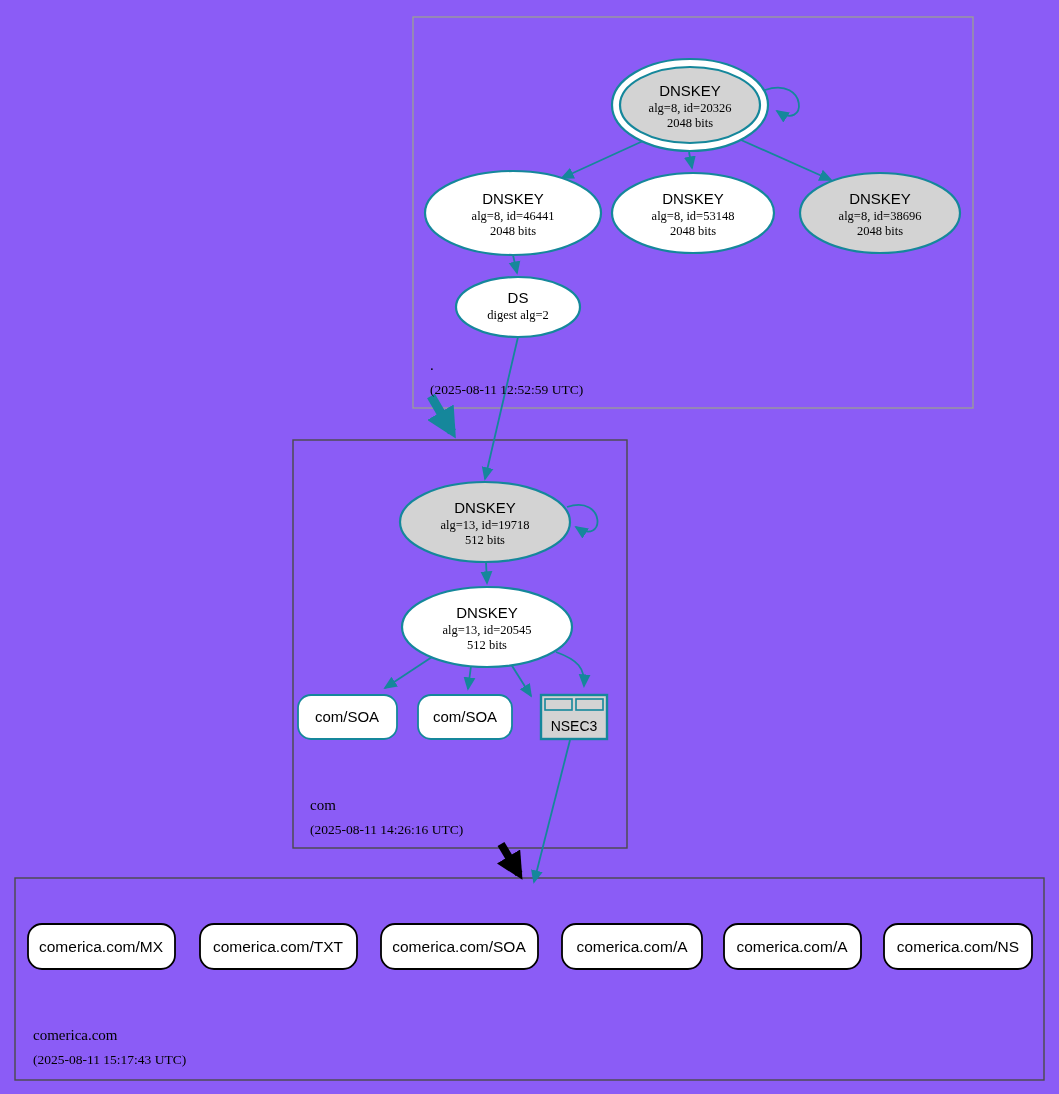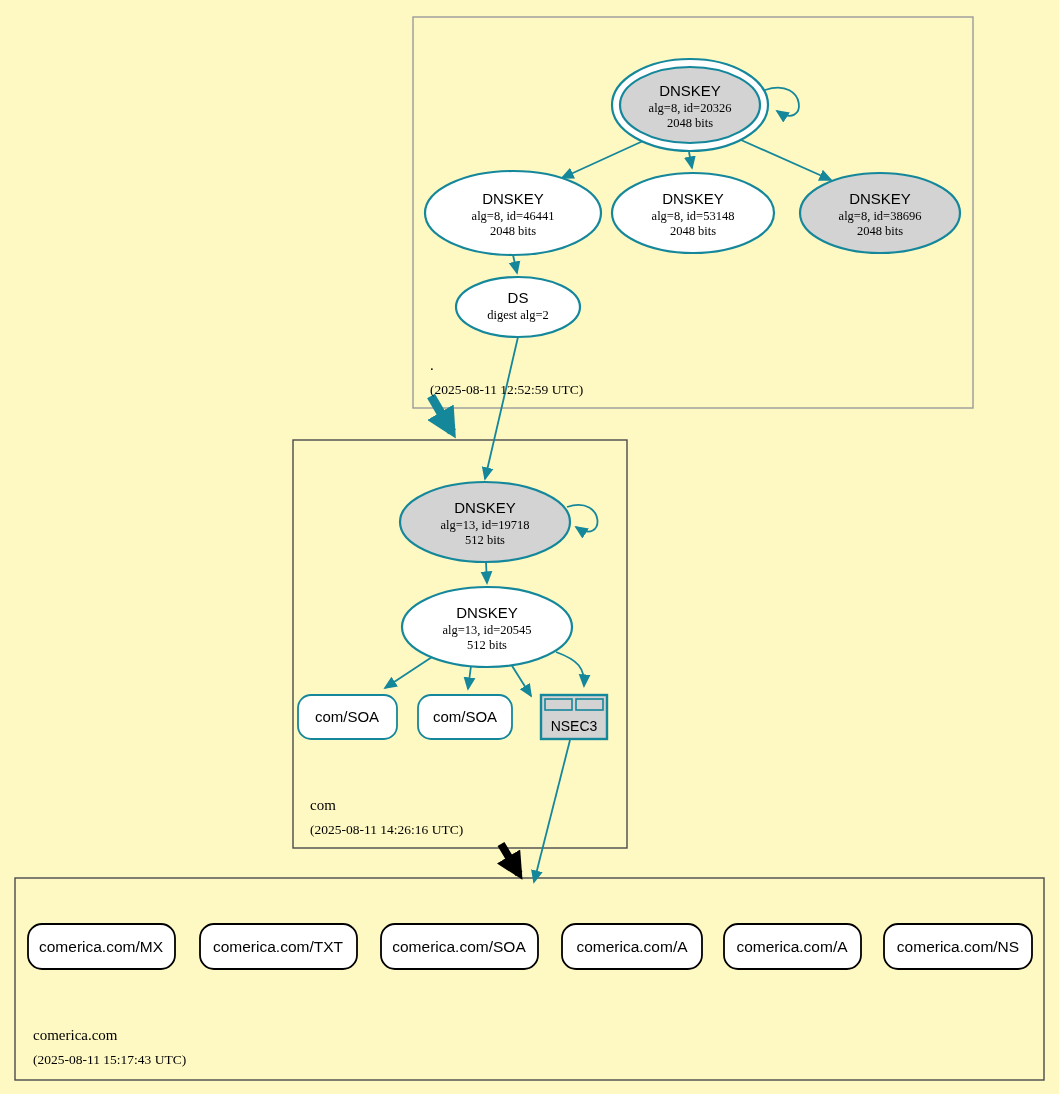--- a/index.html
+++ b/index.html
@@ -1,16 +1,16 @@
 <!DOCTYPE html>
 <html><head>
 <meta charset="utf-8">
 <style>
   html,body{margin:0;padding:0;background:#ffffff;}
-  .canvas{position:relative;width:1059px;height:1094px;background:#fef9c3;font-family:"Liberation Sans",sans-serif;}
+  .canvas{position:relative;width:1059px;height:1094px;background:#8b5cf6;font-family:"Liberation Sans",sans-serif;}
   svg{display:block;}
   
   .zone-box{fill:none;stroke-width:1.4px;}
   .zone-box-root{stroke:#9b9b9b;}
   .zone-box-dark{stroke:#4a4a4a;}
   
   .edge{stroke:#15879b;stroke-width:1.8;fill:none;}
   .edge-thick-teal{stroke:#15879b;stroke-width:9;fill:none;}
   .edge-thick-black{stroke:#000000;stroke-width:8;fill:none;}
   

